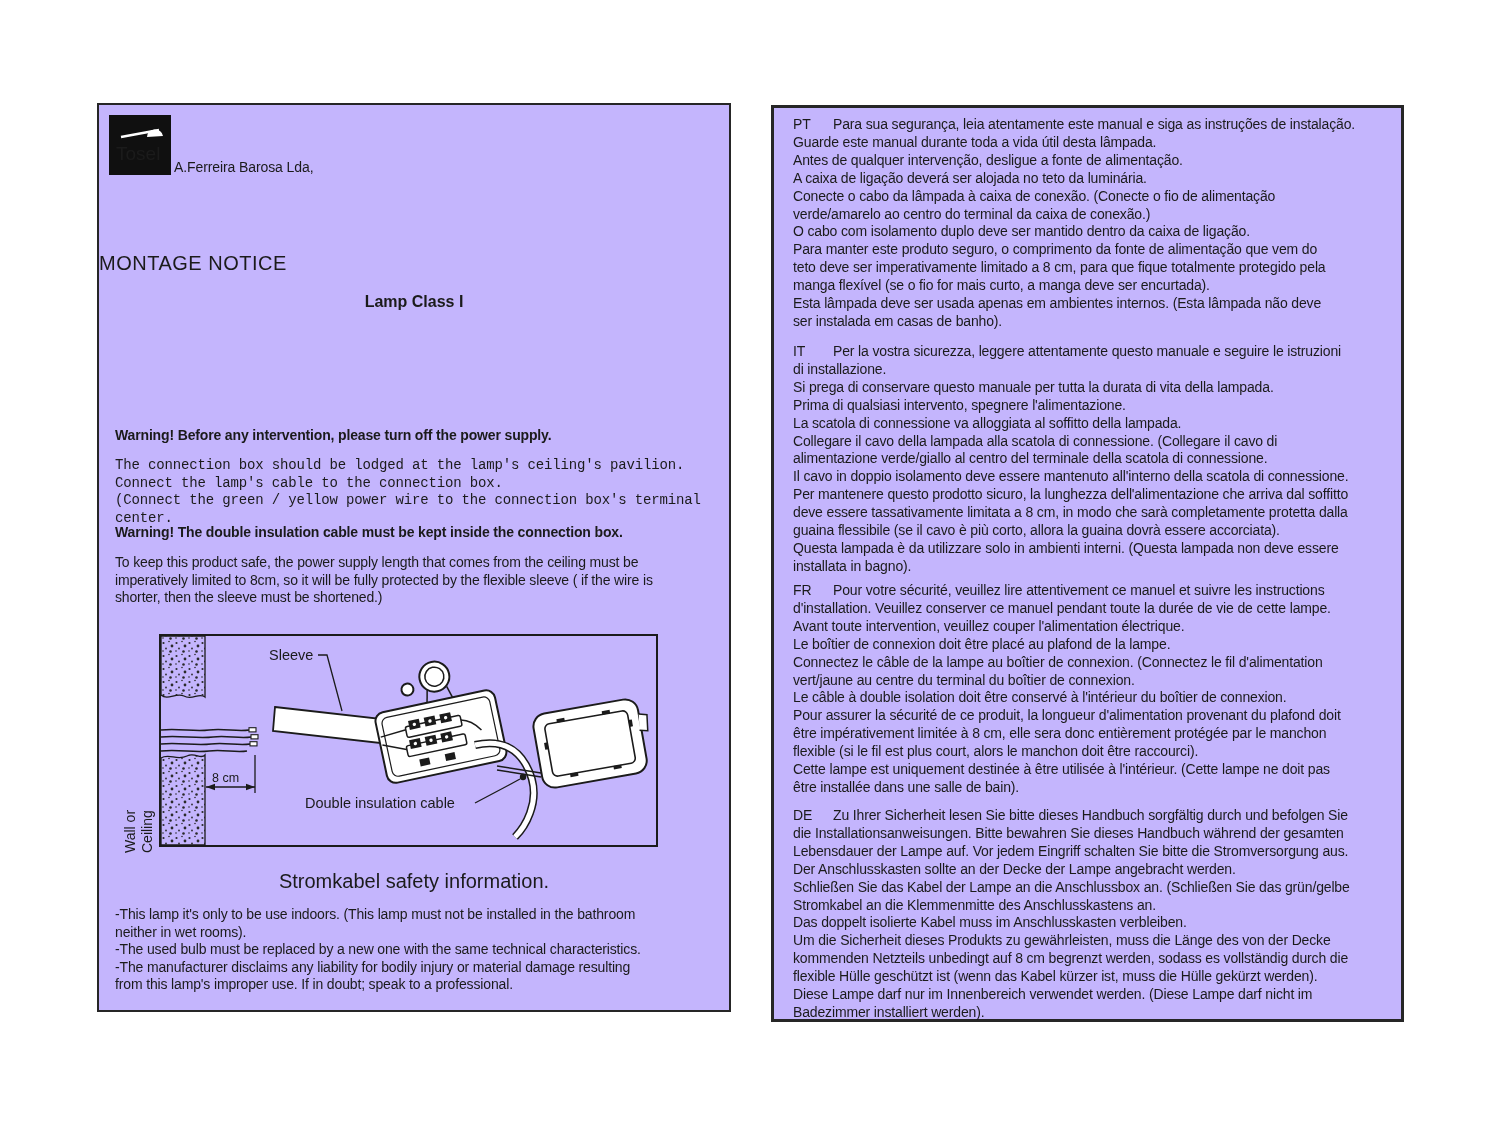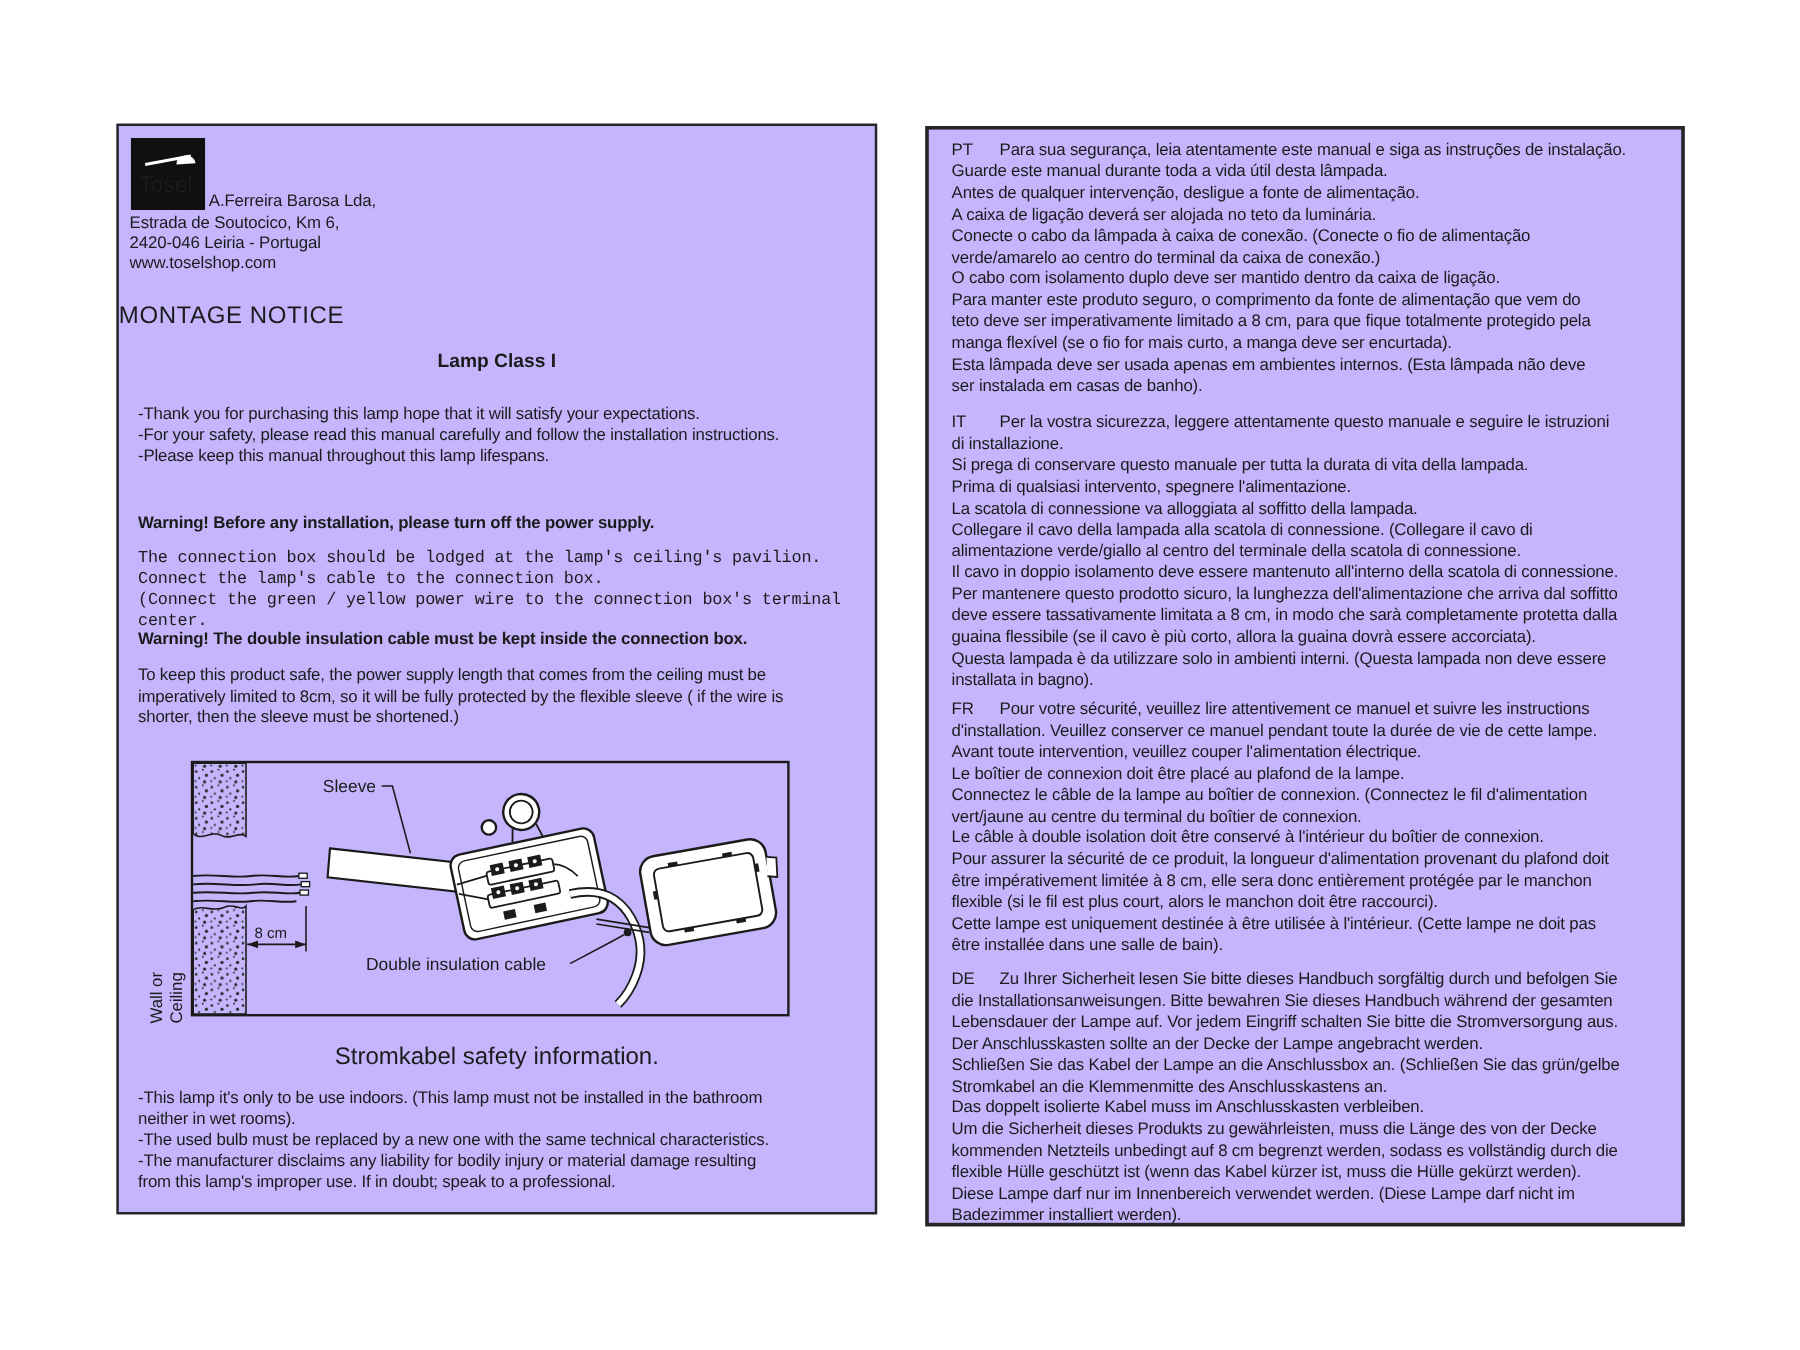--- a/index.html
+++ b/index.html
@@ -56,35 +56,27 @@
         <rect x="0" y="0" width="62" height="60" fill="#101010"></rect>
         <g>
           <path d="M12,22 L50,15" stroke="#ffffff" stroke-width="2.5" fill="none"></path>
           <path d="M38,22 a8,7 0 0 1 16,-1 Z" fill="#ffffff"></path>
         </g>
         <text x="7" y="45" font-size="19" fill="#ffffff">Tosel</text>
       </svg>
     </div>
 
     <div class="company-name">A.Ferreira Barosa Lda,</div>
-    <div class="company-block">
-      <div>Estrada de Soutocico, Km 6,</div>
-      <div>2420-046 Leiria - Portugal</div>
-      <div>www.toselshop.com</div>
-    </div>
 
     <h1 class="montage">MONTAGE NOTICE</h1>
     <h2 class="lampclass">Lamp Class I</h2>
 
-    <p class="body intro">-Thank you for purchasing this lamp hope that it will satisfy your expectations.
--For your safety, please read this manual carefully and follow the installation instructions.
--Please keep this manual throughout this lamp lifespans.</p>
-
-
-    <p class="body warn warning1">Warning! Before any installation, please turn off the power supply.</p>
+
+
+    <p class="body warn warning1">Warning! Before any intervention, please turn off the power supply.</p>
 
     <p class="body para1">The connection box should be lodged at the lamp's ceiling's pavilion.
 Connect the lamp's cable to the connection box.
 (Connect the green / yellow power wire to the connection box's terminal center.</p>
 
     <p class="body warn warning2">Warning! The double insulation cable must be kept inside the connection box.</p>
 
     <p class="body para2">To keep this product safe, the power supply length that comes from the ceiling must be
 imperatively limited to 8cm, so it will be fully protected by the flexible sleeve ( if the wire is
 shorter, then the sleeve must be shortened.)</p>

